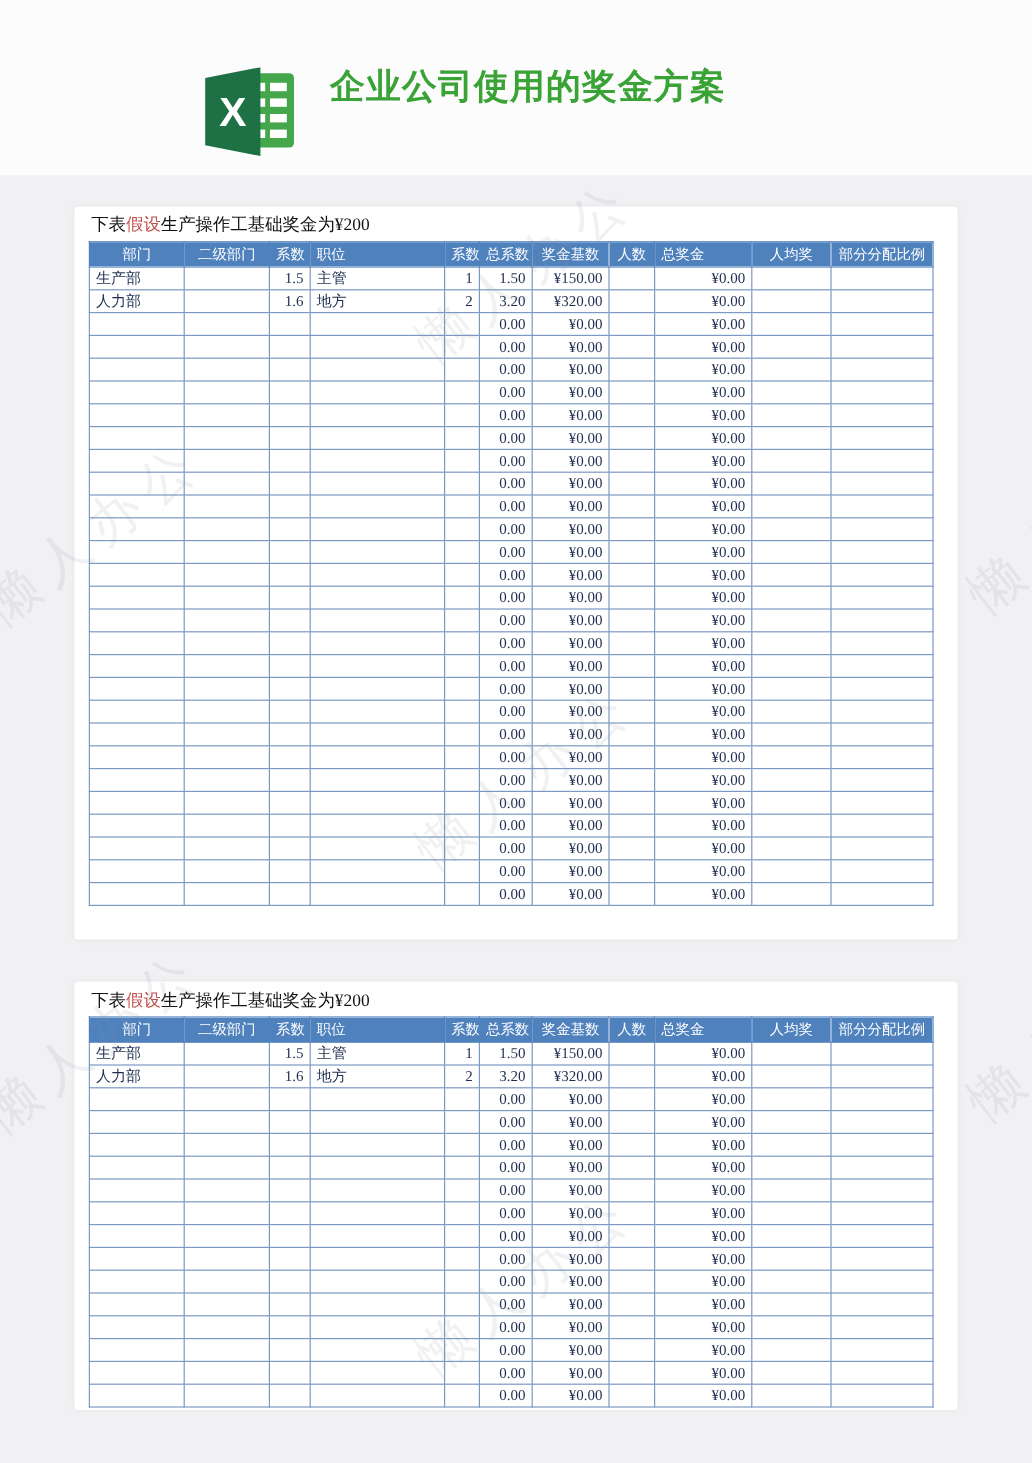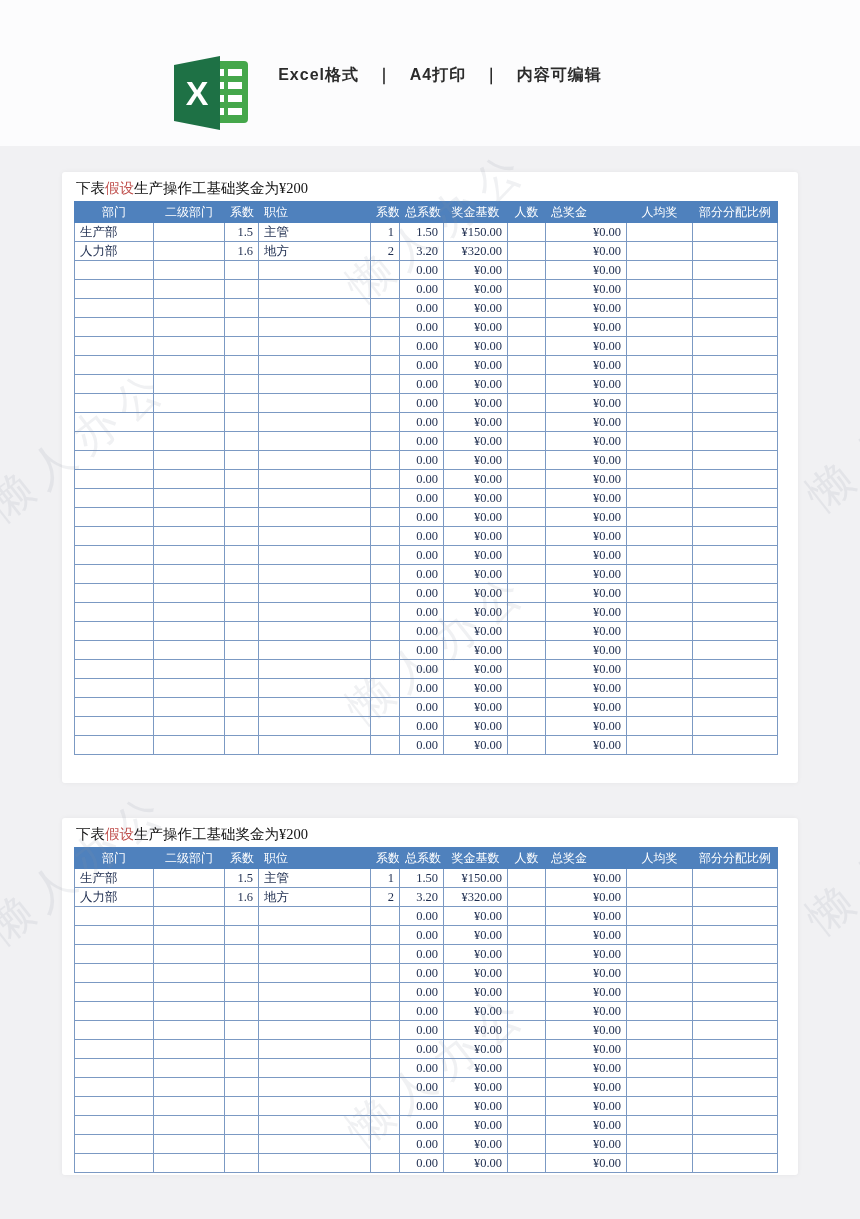--- a/index.html
+++ b/index.html
@@ -99,21 +99,21 @@
         <rect x="46" y="39" width="8" height="7" fill="#ffffff"></rect>
         <rect x="58" y="39" width="14" height="7" fill="#ffffff"></rect>
         <rect x="46" y="52" width="8" height="7" fill="#ffffff"></rect>
         <rect x="58" y="52" width="14" height="7" fill="#ffffff"></rect>
 
         <polygon points="4,9 50,0 50,74 4,65" fill="#1e7145"></polygon>
         <text x="27" y="49" text-anchor="middle" font-family="Liberation Sans, DejaVu Sans, sans-serif" font-size="34" font-weight="bold" fill="#ffffff">X</text>
       </svg>
     </div>
     <div class="title-block">
-      <div class="sub-title">Excel格式　｜　A4打印　｜　内容可编辑</div>
+      <div class="main-title">企业公司使用的奖金方案</div>
     </div>
   </div>
 </div>
 
 <div class="card" id="card1">
   <div class="note"><span>下表</span><span class="hl">假设</span><span>生产操作工基础奖金为¥200</span></div>
   <div>
       <table class="sheet-table">
         <colgroup>
           <col style="width: 79px;">

